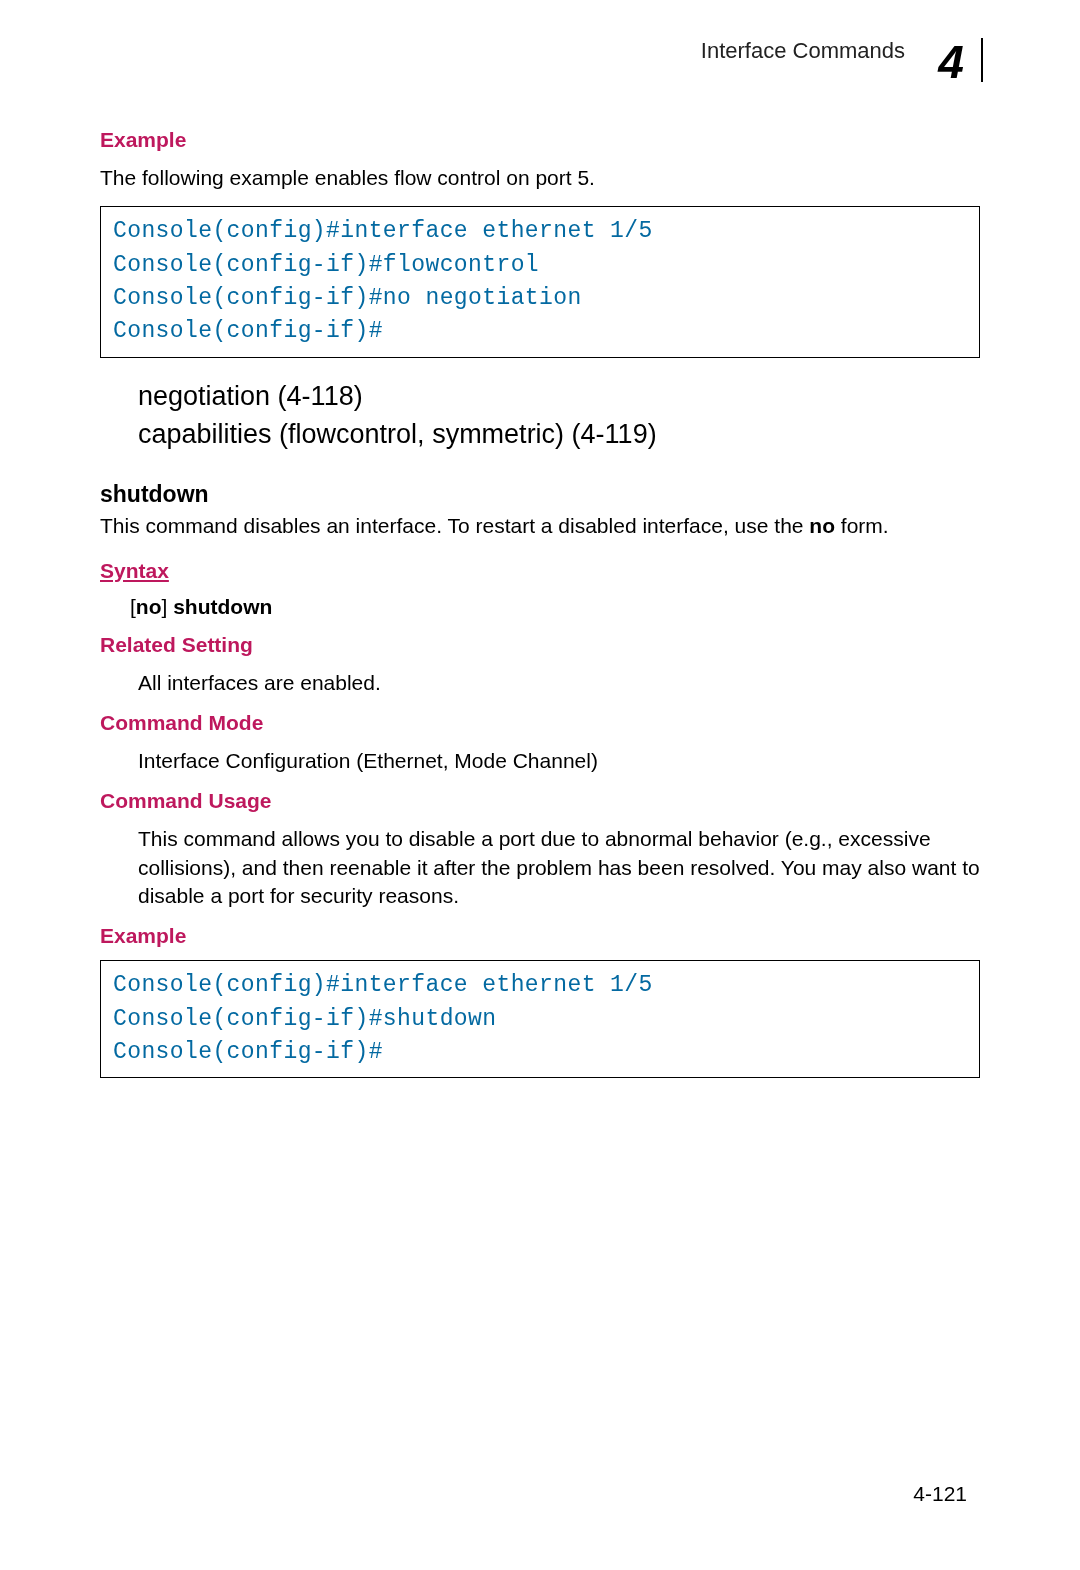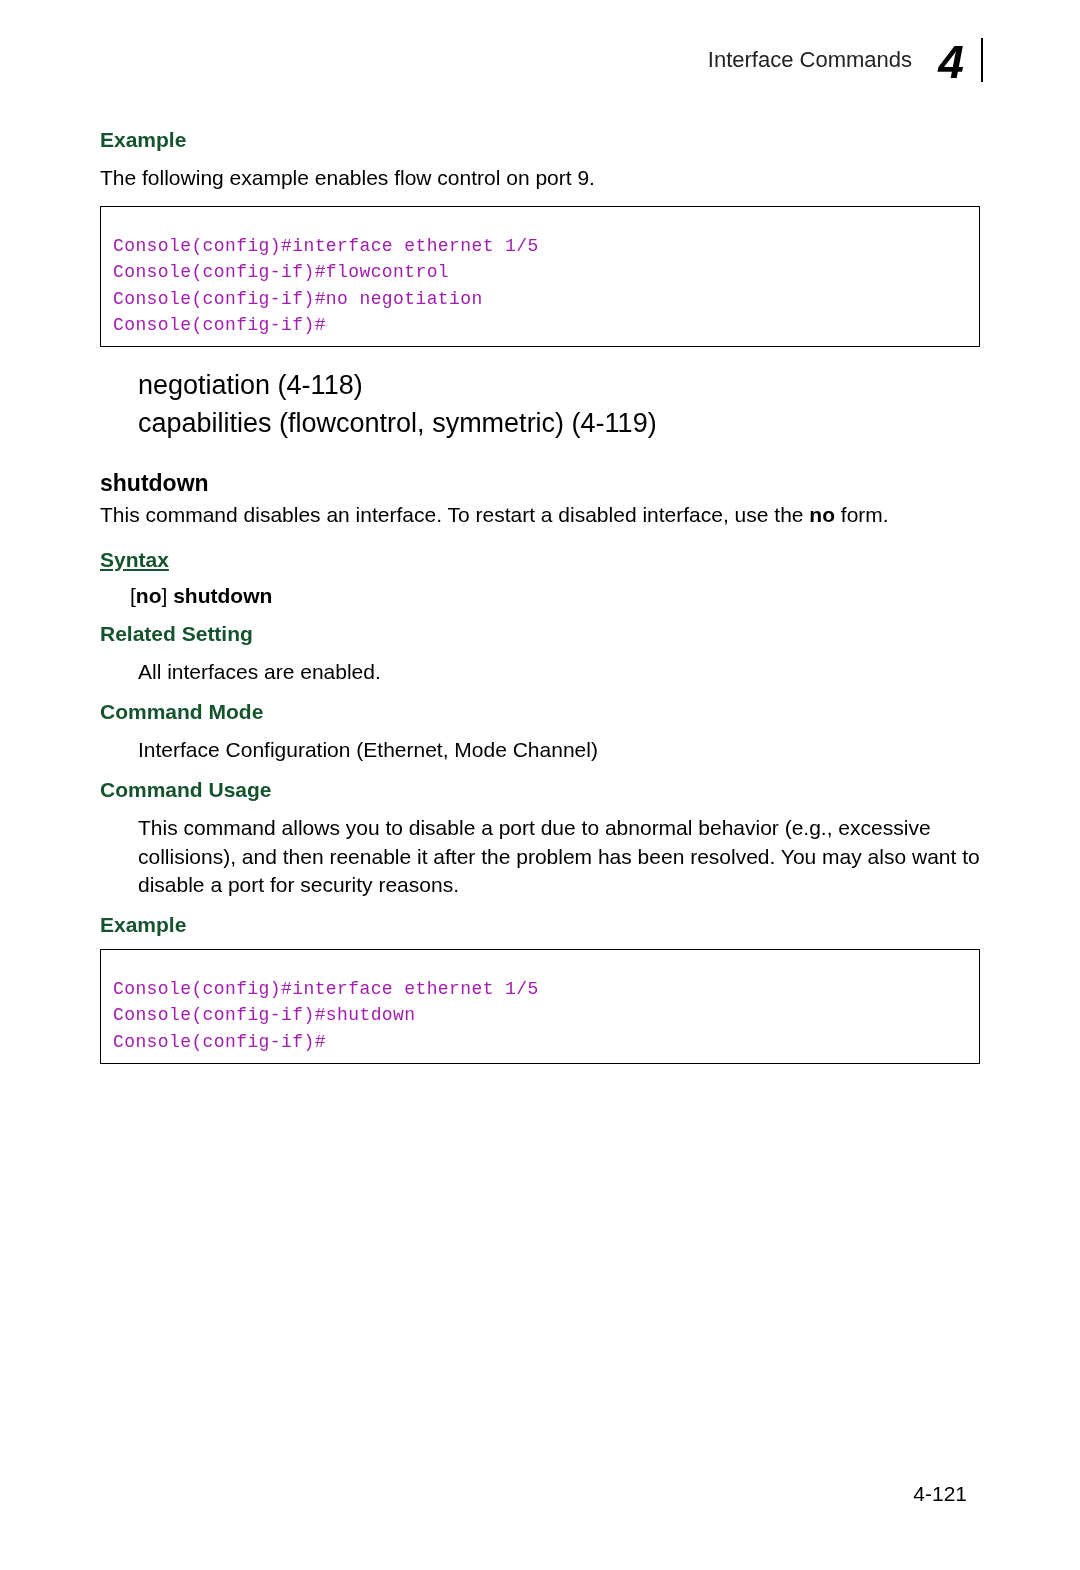--- a/index.html
+++ b/index.html
@@ -6,67 +6,66 @@
     html, body { width: 1080px; height: 1570px; background: #fff; }
     body {
       font-family: Arial, Helvetica, sans-serif;
       color: #000;
       position: relative;
       padding: 30px 95px 0 95px;
     }
     .header {
       display: flex;
       justify-content: flex-end;
-      align-items: center;
-      gap: 15px;
+      gap: 22px;
       padding-right: 0;
       margin-top: 8px;
       margin-bottom: 46px;
     }
     .header-title {
       font-size: 22px;
       font-weight: 400;
       color: #222;
     }
     .chapter-badge {
       display: flex;
       align-items: flex-end;
       height: 44px;
     }
     .chapter-badge svg { display: block; }
     .content { padding-left: 5px; padding-right: 5px; }
     .h-sub {
       font-size: 21px;
       font-weight: 700;
       margin-bottom: 12px;
-      color: #14532d;
+      color: #be185d;
     }
     .cmd-title {
       font-size: 23px;
       font-weight: 700;
       margin-top: 28px;
       margin-bottom: 4px;
       color: #000;
     }
     .body-text {
       font-size: 21px;
       line-height: 1.35;
       color: #000;
       margin-bottom: 14px;
     }
     .indent {
       margin-left: 38px;
     }
     .codeblock {
       border: 1px solid #000;
-      padding: 26px 12px 8px 12px;
+      padding: 8px 12px 8px 12px;
       font-family: "Courier New", Courier, monospace;
-      font-size: 18px;
+      font-size: 23px;
       line-height: 1.45;
-      color: #a21caf;
+      color: #0369a1;
       white-space: pre;
       margin-bottom: 20px;
       letter-spacing: 0.4px;
     }
     .related-list {
       margin-left: 38px;
       font-size: 27px;
       line-height: 1.4;
       margin-bottom: 6px;
     }
@@ -100,21 +99,21 @@
     <svg width="58" height="44" viewBox="0 0 58 44">
       <rect x="54" y="0" width="2" height="44" fill="#000"></rect>
       <text x="24" y="40" font-family="Arial Black, Arial, sans-serif" font-size="46" font-weight="900" font-style="italic" fill="#000" text-anchor="middle">4</text>
     </svg>
   </div>
 </div>
 
 <div class="content">
 
   <div class="h-sub">Example</div>
-  <div class="body-text">The following example enables flow control on port 9.</div>
+  <div class="body-text">The following example enables flow control on port 5.</div>
   <div class="codeblock">Console(config)#interface ethernet 1/5
 Console(config-if)#flowcontrol
 Console(config-if)#no negotiation
 Console(config-if)#</div>
 
   <div class="related-list">
     <div>negotiation (4-118)</div>
     <div>capabilities (flowcontrol, symmetric) (4-119)</div>
   </div>
 

